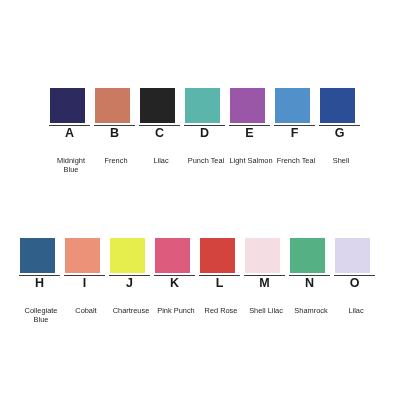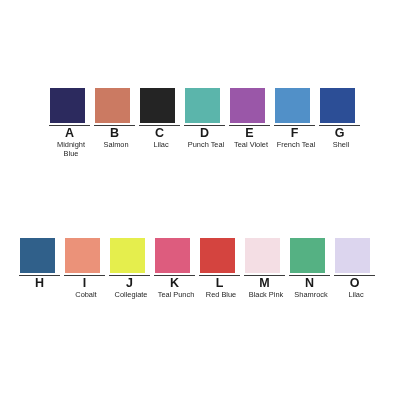--- a/index.html
+++ b/index.html
@@ -62,21 +62,21 @@
     line-height: 13px;
     margin-top: 1px;
     width: 41px;
     text-align: center;
     align-self: flex-start;
   }
   .swatch-name {
     font-size: 7.4px;
     color: #1f1f1f;
     line-height: 9.4px;
-    margin-top: 0;
+    margin-top: 16px;
     width: 44px;
     text-align: center;
     align-self: flex-start;
     word-spacing: 0px;
   }
   #row-2 .swatch-name {
     text-align: center;
   }
 </style>
 </head>
@@ -87,88 +87,89 @@
       <div class="swatch-cell">
         <div class="swatch-chip" style="background: rgb(44, 42, 94);"></div>
         <div class="swatch-rule" style="background: rgb(59, 59, 59);"></div>
         <div class="swatch-letter">A</div>
         <div class="swatch-name">Midnight Blue</div>
       </div>
       <div class="swatch-cell">
         <div class="swatch-chip" style="background: rgb(203, 122, 98);"></div>
         <div class="swatch-rule" style="background: rgb(59, 59, 59);"></div>
         <div class="swatch-letter">B</div>
-        <div class="swatch-name">Salmon</div>
+        <div class="swatch-name">French</div>
       </div>
       <div class="swatch-cell">
         <div class="swatch-chip" style="background: rgb(36, 36, 36);"></div>
         <div class="swatch-rule" style="background: rgb(59, 59, 59);"></div>
         <div class="swatch-letter">C</div>
         <div class="swatch-name">Lilac</div>
       </div>
       <div class="swatch-cell">
         <div class="swatch-chip" style="background: rgb(91, 181, 171);"></div>
         <div class="swatch-rule" style="background: rgb(59, 59, 59);"></div>
         <div class="swatch-letter">D</div>
         <div class="swatch-name">Punch Teal</div>
       </div>
       <div class="swatch-cell">
         <div class="swatch-chip" style="background: rgb(154, 87, 168);"></div>
         <div class="swatch-rule" style="background: rgb(59, 59, 59);"></div>
         <div class="swatch-letter">E</div>
-        <div class="swatch-name">Teal Violet</div>
+        <div class="swatch-name">Light Salmon</div>
       </div>
       <div class="swatch-cell">
         <div class="swatch-chip" style="background: rgb(81, 144, 200);"></div>
         <div class="swatch-rule" style="background: rgb(59, 59, 59);"></div>
         <div class="swatch-letter">F</div>
         <div class="swatch-name">French Teal</div>
       </div>
       <div class="swatch-cell">
         <div class="swatch-chip" style="background: rgb(44, 78, 150);"></div>
         <div class="swatch-rule" style="background: rgb(59, 59, 59);"></div>
         <div class="swatch-letter">G</div>
         <div class="swatch-name">Shell</div>
       </div>
     </div>
   <div class="swatch-row" id="row-2">
       <div class="swatch-cell">
         <div class="swatch-chip" style="background: rgb(48, 96, 138);"></div>
         <div class="swatch-rule" style="background: rgb(59, 59, 59);"></div>
         <div class="swatch-letter">H</div>
+        <div class="swatch-name">Collegiate Blue</div>
       </div>
       <div class="swatch-cell">
         <div class="swatch-chip" style="background: rgb(235, 146, 121);"></div>
         <div class="swatch-rule" style="background: rgb(59, 59, 59);"></div>
         <div class="swatch-letter">I</div>
         <div class="swatch-name">Cobalt</div>
       </div>
       <div class="swatch-cell">
         <div class="swatch-chip" style="background: rgb(229, 238, 77);"></div>
         <div class="swatch-rule" style="background: rgb(59, 59, 59);"></div>
         <div class="swatch-letter">J</div>
-        <div class="swatch-name">Collegiate</div>
+        <div class="swatch-name">Chartreuse</div>
       </div>
       <div class="swatch-cell">
         <div class="swatch-chip" style="background: rgb(221, 92, 126);"></div>
         <div class="swatch-rule" style="background: rgb(59, 59, 59);"></div>
         <div class="swatch-letter">K</div>
-        <div class="swatch-name">Teal Punch</div>
+        <div class="swatch-name">Pink Punch</div>
       </div>
       <div class="swatch-cell">
         <div class="swatch-chip" style="background: rgb(212, 68, 63);"></div>
         <div class="swatch-rule" style="background: rgb(59, 59, 59);"></div>
         <div class="swatch-letter">L</div>
-        <div class="swatch-name">Red Blue</div>
+        <div class="swatch-name">Red Rose</div>
       </div>
       <div class="swatch-cell">
         <div class="swatch-chip" style="background: rgb(244, 222, 228);"></div>
         <div class="swatch-rule" style="background: rgb(59, 59, 59);"></div>
         <div class="swatch-letter">M</div>
-        <div class="swatch-name">Black Pink</div>
+        <div class="swatch-name">Shell Lilac</div>
       </div>
       <div class="swatch-cell">
         <div class="swatch-chip" style="background: rgb(85, 177, 131);"></div>
         <div class="swatch-rule" style="background: rgb(59, 59, 59);"></div>
         <div class="swatch-letter">N</div>
         <div class="swatch-name">Shamrock</div>
       </div>
       <div class="swatch-cell">
         <div class="swatch-chip" style="background: rgb(220, 213, 238);"></div>
         <div class="swatch-rule" style="background: rgb(59, 59, 59);"></div>

